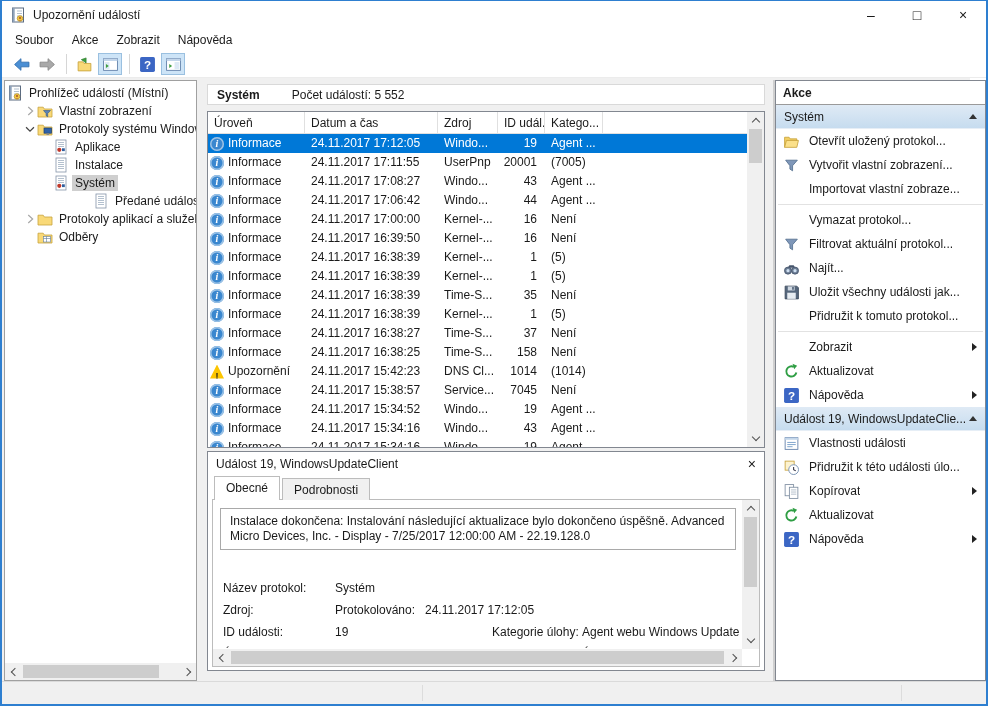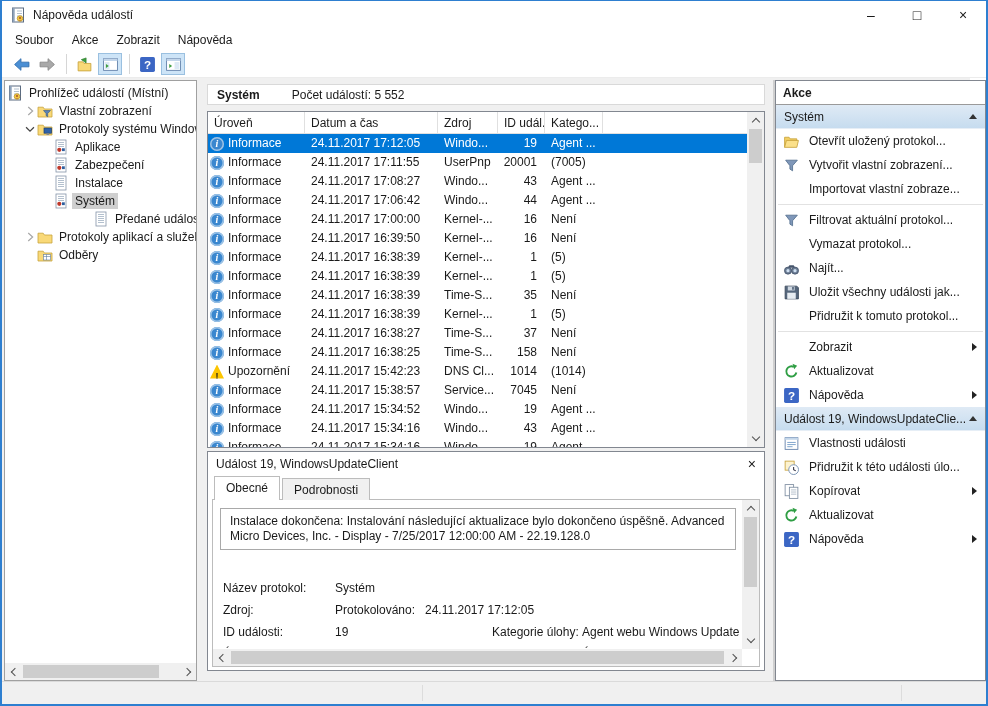--- a/index.html
+++ b/index.html
@@ -110,21 +110,21 @@
   <div class="titlebar">
     <span class="ico" id="app-icon">
         <svg viewBox="0 0 16 16">
           <rect x="2.5" y="1" width="11" height="14" fill="#fff" stroke="#5b6b80"></rect>
           <rect x="2.5" y="1" width="2.2" height="14" fill="#8fa3bb"></rect>
           <path d="M7 4h5M7 6.5h5M7 9h5" stroke="#9fb0c1" stroke-width=".8" fill="none"></path>
           <circle cx="10" cy="11.5" r="2.8" fill="#f2c744" stroke="#b98c1d" stroke-width=".7"></circle>
           <path d="M10 10v1.9M10 12.9v.5" stroke="#8a2323" stroke-width="1.1" fill="none"></path>
         </svg>
       </span>
-    <span class="title">Nápověda událostí</span>
+    <span class="title">Upozornění událostí</span>
     <div class="winbtns" id="winbtns">
         <span class="winbtn">–</span>
         <span class="winbtn">□</span>
         <span class="winbtn">×</span>
       </div>
   </div>
 
   <div class="menubar" id="menubar">
       <div class="menu-item">Soubor</div>
       <div class="menu-item">Akce</div>
@@ -236,32 +236,20 @@
             <span class="tree-spacer"></span>
             <span class="ico">
               <svg viewBox="0 0 16 16">
                 <rect x="3" y="1" width="10" height="14" fill="#fff" stroke="#8493a8" stroke-width=".8"></rect>
                 <path d="M5 3.5h6M5 5.5h6M5 7.5h6" stroke="#9fb0c1" stroke-width=".8" fill="none"></path>
                 <circle cx="6.3" cy="10.8" r="2.1" fill="#c0392b"></circle>
                 <rect x="9" y="9.3" width="2.8" height="2.8" fill="#2e5f9e"></rect>
               </svg>
             </span>
             <span class="tree-label">Aplikace</span>
-          </div>
-          <div class="tree-row" style="padding-left: 34px;">
-            <span class="tree-spacer"></span>
-            <span class="ico">
-              <svg viewBox="0 0 16 16">
-                <rect x="3" y="1" width="10" height="14" fill="#fff" stroke="#8493a8" stroke-width=".8"></rect>
-                <path d="M5 3.5h6M5 5.5h6M5 7.5h6" stroke="#9fb0c1" stroke-width=".8" fill="none"></path>
-                <circle cx="6.3" cy="10.8" r="2.1" fill="#c0392b"></circle>
-                <rect x="9" y="9.3" width="2.8" height="2.8" fill="#2e5f9e"></rect>
-              </svg>
-            </span>
-            <span class="tree-label">Zabezpečení</span>
           </div>
           <div class="tree-row" style="padding-left: 34px;">
             <span class="tree-spacer"></span>
             <span class="ico">
               <svg viewBox="0 0 16 16">
                 <rect x="3" y="1" width="10" height="14" fill="#fff" stroke="#8493a8" stroke-width=".8"></rect>
                 <path d="M5 3.5h6M5 5.5h6M5 7.5h6M5 9.5h6M5 11.5h6" stroke="#9fb0c1" stroke-width=".8" fill="none"></path>
               </svg>
             </span>
             <span class="tree-label">Instalace</span>
@@ -588,30 +576,30 @@
               </svg>
             </span>
             <span class="act-label">Vytvořit vlastní zobrazení...</span>
           </div>
           <div class="act-row">
             <span class="act-ico"></span>
             <span class="act-label">Importovat vlastní zobraze...</span>
           </div>
           <div class="sec-sep"></div>
           <div class="act-row">
-            <span class="act-ico">
-              <svg viewBox="0 0 16 16">
-                <path d="M2.5 3h11L9 8.2V13l-2.5-1.6V8.2z" fill="#7f97b9" stroke="#55708f" stroke-width=".8"></path>
-              </svg>
-            </span>
-            <span class="act-label">Filtrovat aktuální protokol...</span>
-          </div>
-          <div class="act-row">
             <span class="act-ico"></span>
             <span class="act-label">Vymazat protokol...</span>
+          </div>
+          <div class="act-row">
+            <span class="act-ico">
+              <svg viewBox="0 0 16 16">
+                <path d="M2.5 3h11L9 8.2V13l-2.5-1.6V8.2z" fill="#7f97b9" stroke="#55708f" stroke-width=".8"></path>
+              </svg>
+            </span>
+            <span class="act-label">Filtrovat aktuální protokol...</span>
           </div>
           <div class="act-row">
             <span class="act-ico">
               <svg viewBox="0 0 16 16">
                 <path d="M6 5h4l1.6 2.2H4.4z" fill="#45546b"></path>
                 <circle cx="4.7" cy="10" r="3.3" fill="#6b7c93" stroke="#45546b" stroke-width=".8"></circle>
                 <circle cx="11.3" cy="10" r="3.3" fill="#6b7c93" stroke="#45546b" stroke-width=".8"></circle>
                 <circle cx="4.7" cy="10" r="1.5" fill="#cfe0f2"></circle>
                 <circle cx="11.3" cy="10" r="1.5" fill="#cfe0f2"></circle>
               </svg>

